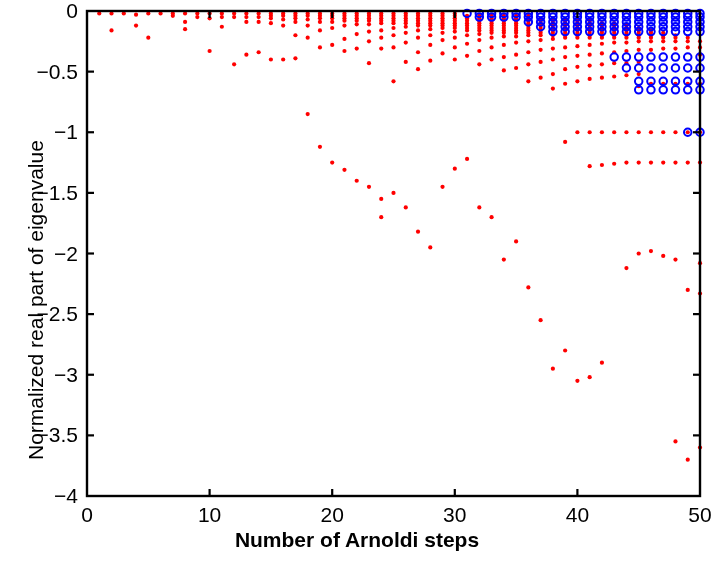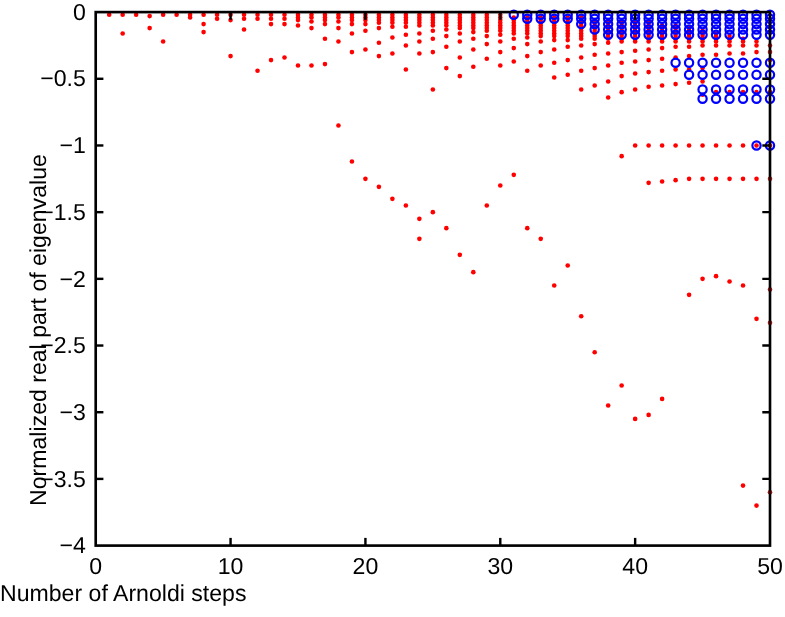--- a/index.html
+++ b/index.html
@@ -1,20 +1,20 @@
 <!DOCTYPE html>
 <html><head>
 <meta charset="utf-8">
 <style>
   html,body{margin:0;padding:0;background:#ffffff;}
   body{width:714px;height:561px;font-family:"Liberation Sans",sans-serif;overflow:hidden;}
   #figure{position:relative;width:714px;height:561px;background:#fff;}
   #plot-svg{position:absolute;left:0;top:0;}
   .axis-title{position:absolute;color:#000;font-size:21px;font-family:"Liberation Sans",sans-serif;white-space:nowrap;}
-  #xlabel{left:0;top:528px;width:714px;}
+  #xlabel{left:0;top:528px;width:714px;text-align:center;font-weight:bold;}
   #ylabel{transform-origin:0 0;transform:translate(24px,460px) rotate(-90deg);left:0;top:0;}
 </style>
 </head>
 <body>
 
 <div id="figure">
   <svg id="plot-svg" width="714" height="561">
     <g id="grid-layer"></g>
     <g id="points-layer">
         <g>

